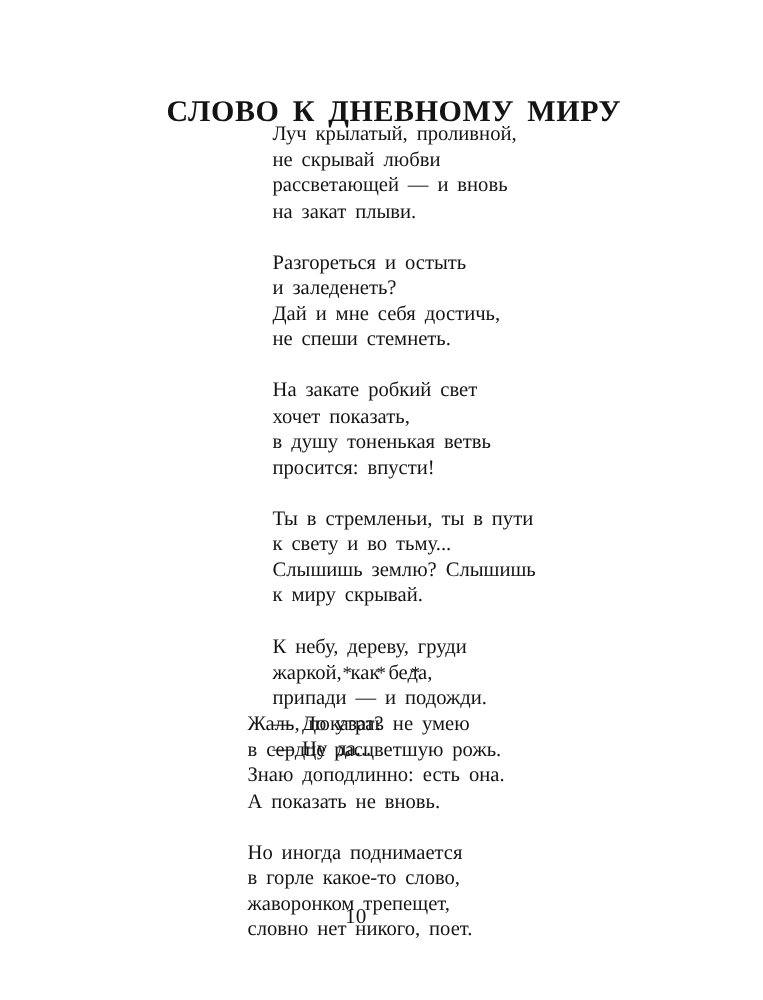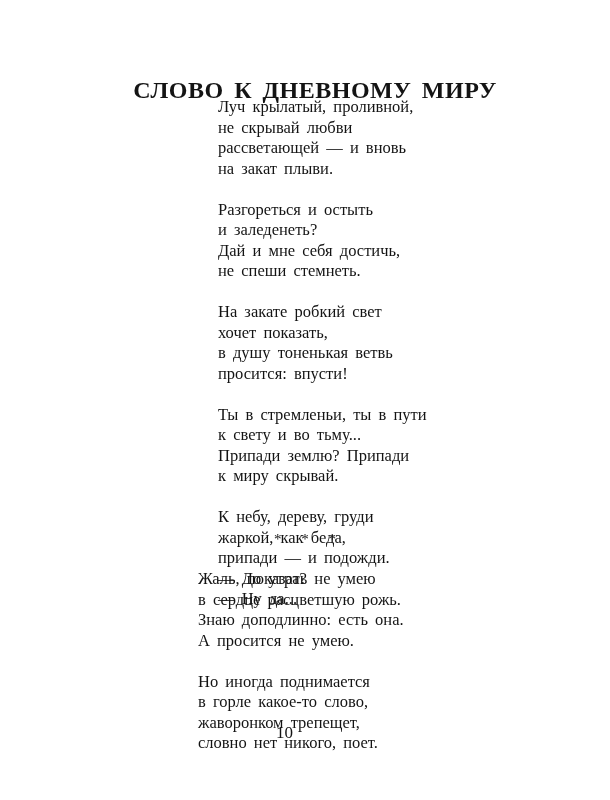--- a/index.html
+++ b/index.html
@@ -84,40 +84,40 @@
   </div>
   <div class="stanza">
     <span class="line">На закате робкий свет</span>
     <span class="line">хочет показать,</span>
     <span class="line">в душу тоненькая ветвь</span>
     <span class="line">просится: впусти!</span>
   </div>
   <div class="stanza">
     <span class="line">Ты в стремленьи, ты в пути</span>
     <span class="line">к свету и во тьму...</span>
-    <span class="line">Припади землю? Припади</span>
+    <span class="line">Слышишь землю? Слышишь</span>
     <span class="line">к миру скрывай.</span>
   </div>
   <div class="stanza">
     <span class="line">К небу, дереву, груди</span>
     <span class="line">жаркой, как беда,</span>
     <span class="line">припади — и подожди.</span>
     <span class="line">— До утра?</span>
     <span class="line">— Ну да...</span>
   </div>
 </div>
 
 <div class="divider">* * *</div>
 
 <div class="poem poem-2">
   <div class="stanza">
     <span class="line">Жаль, показать не умею</span>
     <span class="line">в сердце расцветшую рожь.</span>
     <span class="line">Знаю доподлинно: есть она.</span>
-    <span class="line">А просится не умею.</span>
+    <span class="line">А показать не вновь.</span>
   </div>
   <div class="stanza">
     <span class="line">Но иногда поднимается</span>
     <span class="line">в горле какое-то слово,</span>
     <span class="line">жаворонком трепещет,</span>
     <span class="line">словно нет никого, поет.</span>
   </div>
 </div>
 
 <div class="page-number">10</div>

